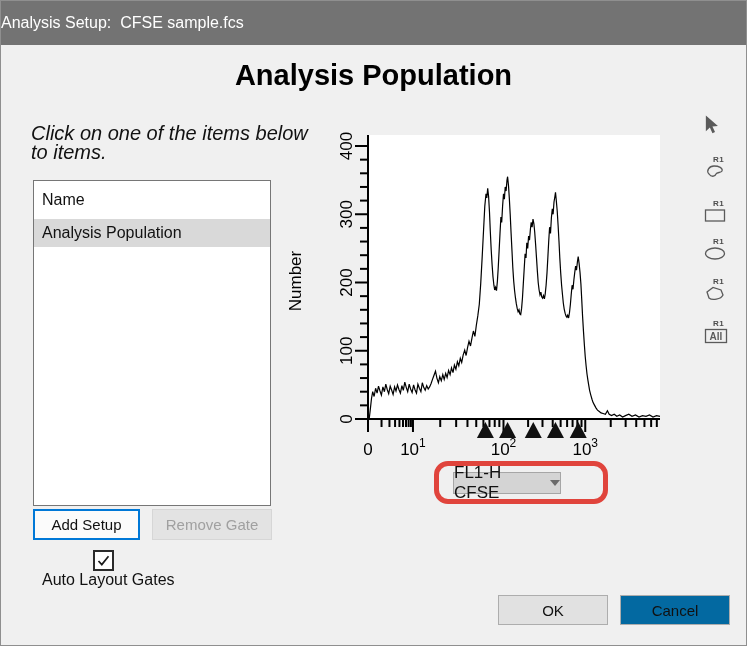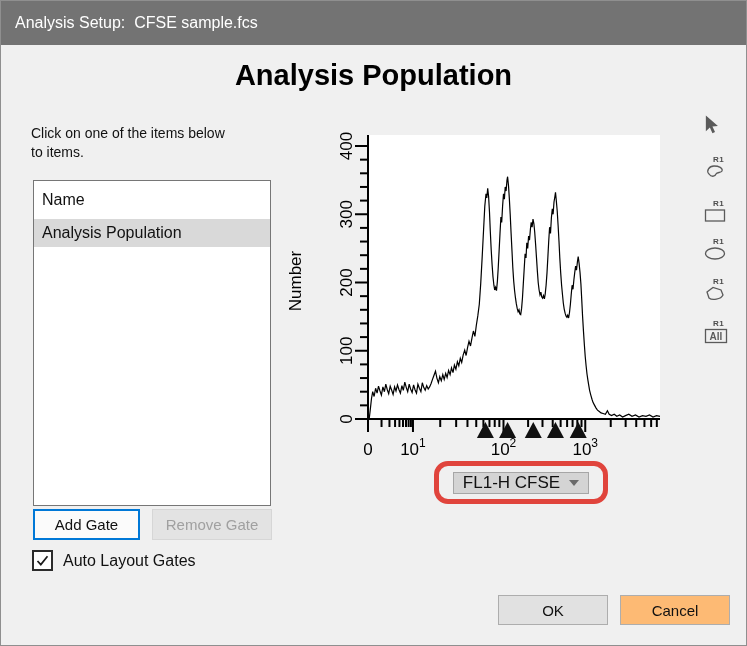--- a/index.html
+++ b/index.html
@@ -2,56 +2,56 @@
 <html><head>
 <meta charset="utf-8">
 <style>
   * { margin:0; padding:0; box-sizing:border-box; }
   html,body { width:747px; height:646px; overflow:hidden; background:#f0f0f0;
               font-family:"Liberation Sans", sans-serif; }
   #window { position:absolute; left:0; top:0; width:747px; height:646px;
             background:#f0f0f0; border:1px solid #8f8f8f; }
   #titlebar { position:absolute; left:0; top:0; width:100%; height:44px;
               background:#737373; display:flex; align-items:center; }
-  #titlebar .title { color:#ffffff; font-size:16px; padding-left:14px; white-space:pre; }
+  #titlebar .title { color:#ffffff; font-size:16px; white-space:pre; }
   #heading { position:absolute; left:0; top:58px; width:100%; text-align:center;
              font-size:29px; font-weight:bold; color:#000; }
-  #instructions { position:absolute; left:30px; top:123px; font-size:14px; color:#111;
-                  line-height:19px; }
+  #instructions { position:absolute; left:30px; top:123px; font-size:20px; color:#111;
+                  line-height:19px;font-style:italic; }
   #listbox { position:absolute; left:32px; top:168px; width:238px; height:326px;
              background:#ffffff; border:1px solid #767676;margin-top:11px; }
   #listbox .list-header { height:38px; display:flex; align-items:center;
                           padding-left:8px; font-size:16px; color:#111; }
   #listbox .list-row { height:28px; display:flex; align-items:center;
                        padding-left:8px; font-size:16px; color:#111; background:#d9d9d9; }
   .btn { position:absolute; display:flex; align-items:center; justify-content:center;
          font-size:15px; color:#111; cursor:default; }
   #add-gate { left:32px; top:508px; width:107px; height:31px; background:#fbfbfb;
               border:2px solid #0078d7; }
   #remove-gate { left:151px; top:508px; width:120px; height:31px; background:#e3e3e3;
                  border:1px solid #d6d6d6; color:#a0a0a0; }
-  #auto-layout { position:absolute; left:31px; top:549px; display:flex; align-items:center; }
+  #auto-layout { position:absolute; left:31px; top:549px; display:flex; align-items:center;flex-direction:column; }
   #auto-layout .box { width:21px; height:21px; background:#fff; border:2px solid #2b2b2b;
                       display:flex; align-items:center; justify-content:center; }
   #auto-layout .lbl { margin-left:10px; font-size:16px; color:#111; }
   #chart { position:absolute; left:280px; top:120px; width:400px; height:350px; }
   #param-annotation { position:absolute; left:433px; top:460px; width:174px; height:43px;
                       border:5px solid #e0443c; border-radius:14px; }
-  #param-dropdown { position:absolute; left:452px; top:471px; width:136px; height:22px;
+  #param-dropdown { position:absolute; left:452px; top:471px; width:108px; height:22px;
                     background:#d4d4d4; border:1px solid #a6a6a6; display:flex;
                     align-items:center; justify-content:center; font-size:17px; color:#111; }
   #param-dropdown .caret { width:0; height:0; border-left:5px solid transparent;
                     border-right:5px solid transparent; border-top:6px solid #6a6a6a;
                     margin-left:9px; }
   .tool { position:absolute; left:703px; width:32px; }
   .tool .r1 { font-size:8px; font-weight:bold; color:#4d4d4d; margin-left:9px;
               line-height:8px; letter-spacing:0.5px; }
   #footer-ok  { left:497px; top:594px; width:110px; height:30px; background:#e1e1e1;
                 border:1px solid #adadad; }
-  #footer-cancel { left:619px; top:594px; width:110px; height:30px; background:#fdba74;
+  #footer-cancel { left:619px; top:594px; width:110px; height:30px; background:#0369a1;
                 border:1px solid #adadad; }
 </style>
 </head>
 <body>
 
 <div id="window">
 
   <div id="titlebar">
     <span class="title">Analysis Setup:  CFSE sample.fcs</span>
   </div>
@@ -61,21 +61,21 @@
   <div id="instructions">
     <span style="display:block">Click on one of the items below</span>
     <span style="display:block">to items.</span>
   </div>
 
   <div id="listbox">
     <div class="list-header">Name</div>
     <div class="list-row">Analysis Population</div>
   </div>
 
-  <div id="add-gate" class="btn">Add Gate</div>
+  <div id="add-gate" class="btn">Add Setup</div>
   <div id="remove-gate" class="btn">Remove Gate</div>
 
   <div id="auto-layout">
     <div class="box">
       <svg width="13" height="12" viewBox="0 0 13 12">
         <polyline points="1.5,6 4.8,9.6 11.5,1.2" fill="none" stroke="#1a1a1a" stroke-width="1.7"></polyline>
       </svg>
     </div>
     <span class="lbl">Auto Layout Gates</span>
   </div>

